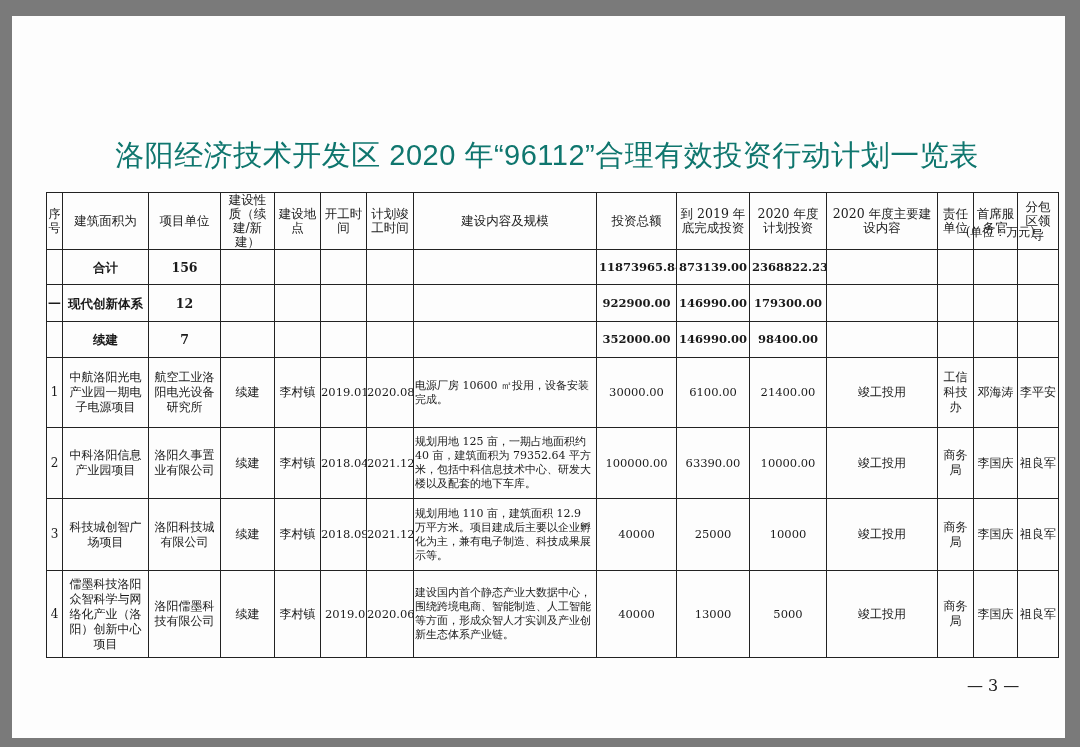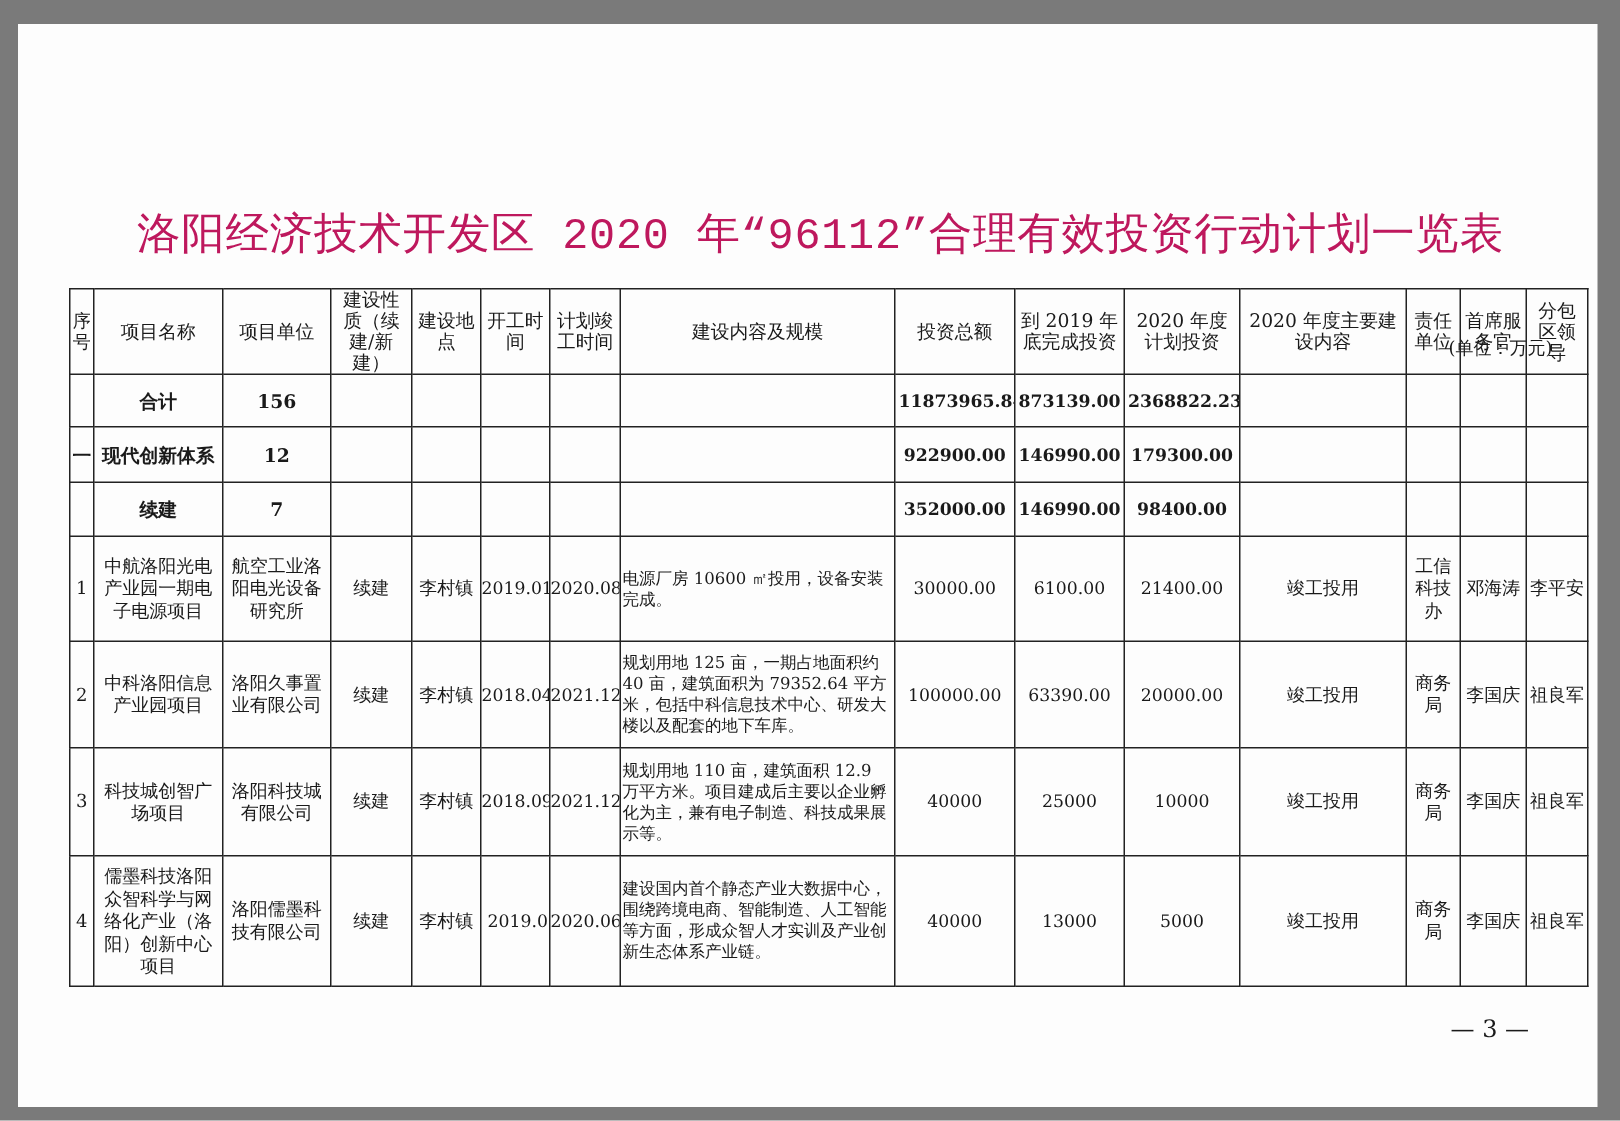--- a/index.html
+++ b/index.html
@@ -7,22 +7,22 @@
     width:1080px; height:747px; background:#7a7a7a; position:relative; overflow:hidden;
     font-family: "DejaVu Serif", "Liberation Serif", serif;
     color:#1a1a1a;
   }
   .page {
     position:absolute; left:12px; top:16px; width:1053px; height:722px;
     background:#fdfdfd;
   }
   .title {
     position:absolute; left:17px; right:0; top:120px; text-align:center;
-    font-family: Liberation Mono, monospace;
-    font-size:29px; letter-spacing:0.5px; color:#be185d;
+    font-family: Liberation Sans, sans-serif;
+    font-size:29px; letter-spacing:0.5px; color:#0f766e;
   }
   .unit {
     position:absolute; right:30px; top:172px; font-size:12px;margin-top:36px;
   }
   table.main {
     position:absolute; left:46px; top:192px;
     border-collapse:collapse; table-layout:fixed;
     width:1012px;
   }
   table.main td, table.main th {
@@ -60,21 +60,21 @@
       <col style="width:73px">
       <col style="width:77px">
       <col style="width:111px">
     <col style="width:36px">
       <col style="width:44px">
       <col style="width:41px">
   </colgroup>
   <tbody>
       <tr style="height:55px">
     <th style="padding:0;font-size:12px;">序号</th>
-    <th>项目名称</th>
+    <th>建筑面积为</th>
     <th>项目单位</th>
     <th>建设性质（续建/新建）</th>
     <th>建设地点</th>
     <th>开工时间</th>
     <th>计划竣工时间</th>
     <th>建设内容及规模</th>
     <th>投资总额</th>
     <th>到 2019 年底完成投资</th>
     <th>2020 年度计划投资</th>
     <th>2020 年度主要建设内容</th>
@@ -159,21 +159,21 @@
     <td style="padding:0">2</td>
     <td>中科洛阳信息产业园项目</td>
     <td>洛阳久事置业有限公司</td>
     <td>续建</td>
     <td>李村镇</td>
     <td class="num" style="padding:0">2018.04</td>
     <td class="num" style="padding:0">2021.12</td>
     <td class="content">规划用地 125 亩，一期占地面积约 40 亩，建筑面积为 79352.64 平方米，包括中科信息技术中心、研发大楼以及配套的地下车库。</td>
     <td class="num">100000.00</td>
     <td class="num">63390.00</td>
-    <td class="num">20000.00</td>
+    <td class="num">10000.00</td>
     <td>竣工投用</td>
     <td>商务局</td>
     <td style="padding:0">李国庆</td>
     <td style="padding:0">祖良军</td>
   </tr>
 
   <tr style="height:72px">
     <td style="padding:0">3</td>
     <td>科技城创智广场项目</td>
     <td>洛阳科技城有限公司</td>

